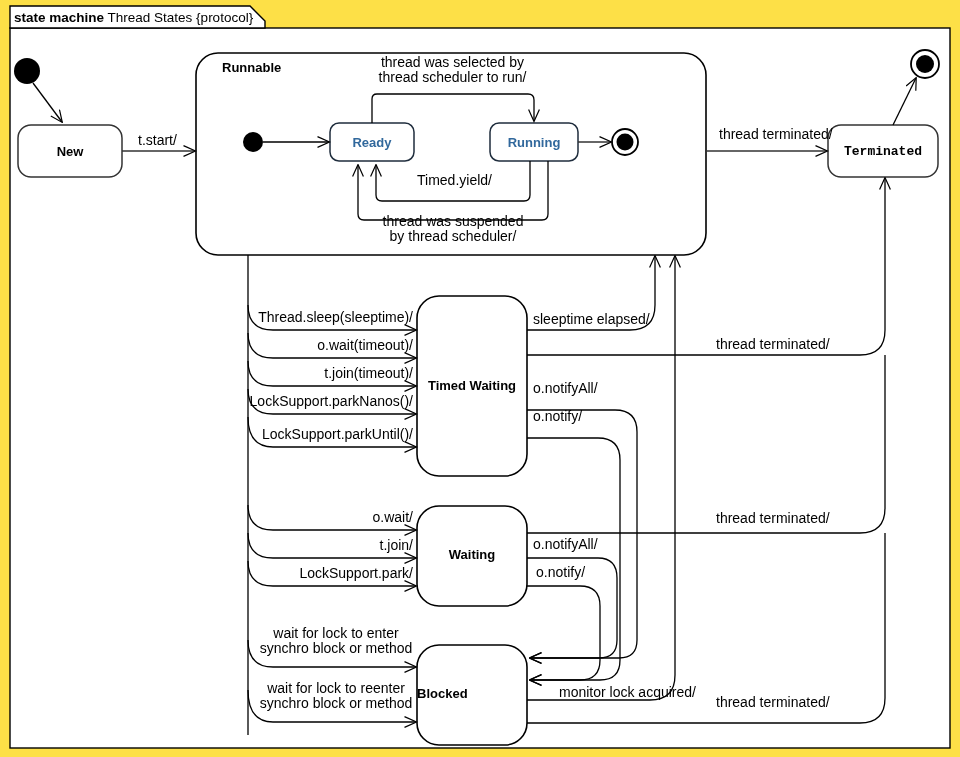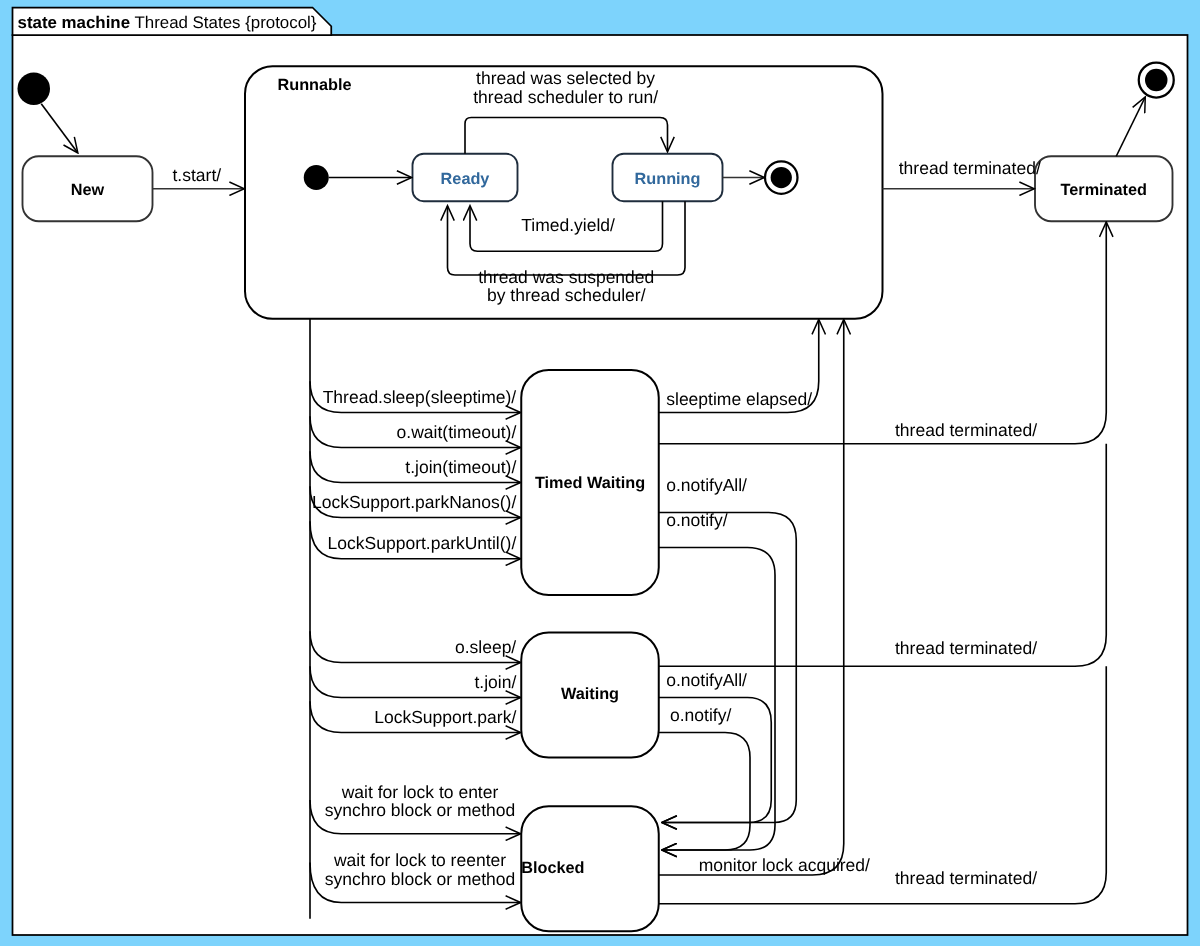--- a/index.html
+++ b/index.html
@@ -1,17 +1,17 @@
 <!DOCTYPE html>
 <html><head>
 <meta charset="utf-8">
 <style>
   html,body{margin:0;padding:0;background:#ffffff;}
   body{font-family:"Liberation Sans",sans-serif;}
-  #stage{position:relative;width:960px;height:757px;overflow:hidden;background:#7dd3fc;}
+  #stage{position:relative;width:960px;height:757px;overflow:hidden;background:#fde047;}
   svg#diagram{position:absolute;left:0;top:0;width:960px;height:757px;}
 
   .lbl{position:absolute;font-size:14px;color:#000;white-space:nowrap;line-height:14px;}
   .lbl.c{text-align:center;}
   .lbl.r{text-align:right;}
 
   .state-name{position:absolute;font-size:13px;font-weight:bold;color:#000;white-space:nowrap;}
   .state-name.blue{color:#31689c;}
   .region-name{position:absolute;font-size:13px;font-weight:bold;color:#000;text-align:right;}
 
@@ -122,21 +122,21 @@
 
   <div id="frame-title">
     <b>state machine</b>
     <span>Thread States {protocol}</span>
   </div>
 
   <div class="region-name" style="left:222px;top:60px;">Runnable</div>
   <div class="state-name" style="left:18px;top:144px;width:104px;text-align:center;">New</div>
   <div class="state-name blue" style="left:330px;top:135px;width:84px;text-align:center;">Ready</div>
   <div class="state-name blue" style="left:490px;top:135px;width:88px;text-align:center;">Running</div>
-  <div class="state-name" style="left:828px;top:144px;width:110px;text-align:center;">Terminated</div>
+  <div class="state-name" style="left:828px;top:144px;width:110px;text-align:center;font-family:Liberation Mono, monospace;">Terminated</div>
   <div class="state-name" style="left:417px;top:378px;width:110px;text-align:center;">Timed Waiting</div>
   <div class="state-name" style="left:417px;top:547px;width:110px;text-align:center;">Waiting</div>
   <div class="state-name" style="left:417px;top:686px;width:110px;">Blocked</div>
 
   <div class="lbl" style="left:138px;top:133px;">t.start/</div>
 
   <div class="lbl c" style="left:360px;top:55px;width:185px;">thread was selected by</div>
   <div class="lbl c" style="left:360px;top:70px;width:185px;">thread scheduler to run/</div>
 
   <div class="lbl" style="left:417px;top:173px;">Timed.yield/</div>
@@ -150,21 +150,21 @@
   <div class="lbl r" style="left:216px;top:338px;width:197px;">o.wait(timeout)/</div>
   <div class="lbl r" style="left:216px;top:366px;width:197px;">t.join(timeout)/</div>
   <div class="lbl r" style="left:216px;top:394px;width:197px;">LockSupport.parkNanos()/</div>
   <div class="lbl r" style="left:216px;top:427px;width:197px;">LockSupport.parkUntil()/</div>
 
   <div class="lbl" style="left:533px;top:312px;">sleeptime elapsed/</div>
   <div class="lbl" style="left:533px;top:381px;">o.notifyAll/</div>
   <div class="lbl" style="left:533px;top:409px;">o.notify/</div>
   <div class="lbl" style="left:716px;top:337px;">thread terminated/</div>
 
-  <div class="lbl r" style="left:216px;top:510px;width:197px;">o.sleep/</div>
+  <div class="lbl r" style="left:216px;top:510px;width:197px;">o.wait/</div>
   <div class="lbl r" style="left:216px;top:538px;width:197px;">t.join/</div>
   <div class="lbl r" style="left:216px;top:566px;width:197px;">LockSupport.park/</div>
 
   <div class="lbl" style="left:533px;top:537px;">o.notifyAll/</div>
   <div class="lbl" style="left:536px;top:565px;">o.notify/</div>
   <div class="lbl" style="left:716px;top:511px;">thread terminated/</div>
 
   <div class="lbl c" style="left:256px;top:626px;width:160px;">wait for lock to enter</div>
   <div class="lbl c" style="left:256px;top:641px;width:160px;">synchro block or method</div>
   <div class="lbl c" style="left:256px;top:681px;width:160px;">wait for lock to reenter</div>

